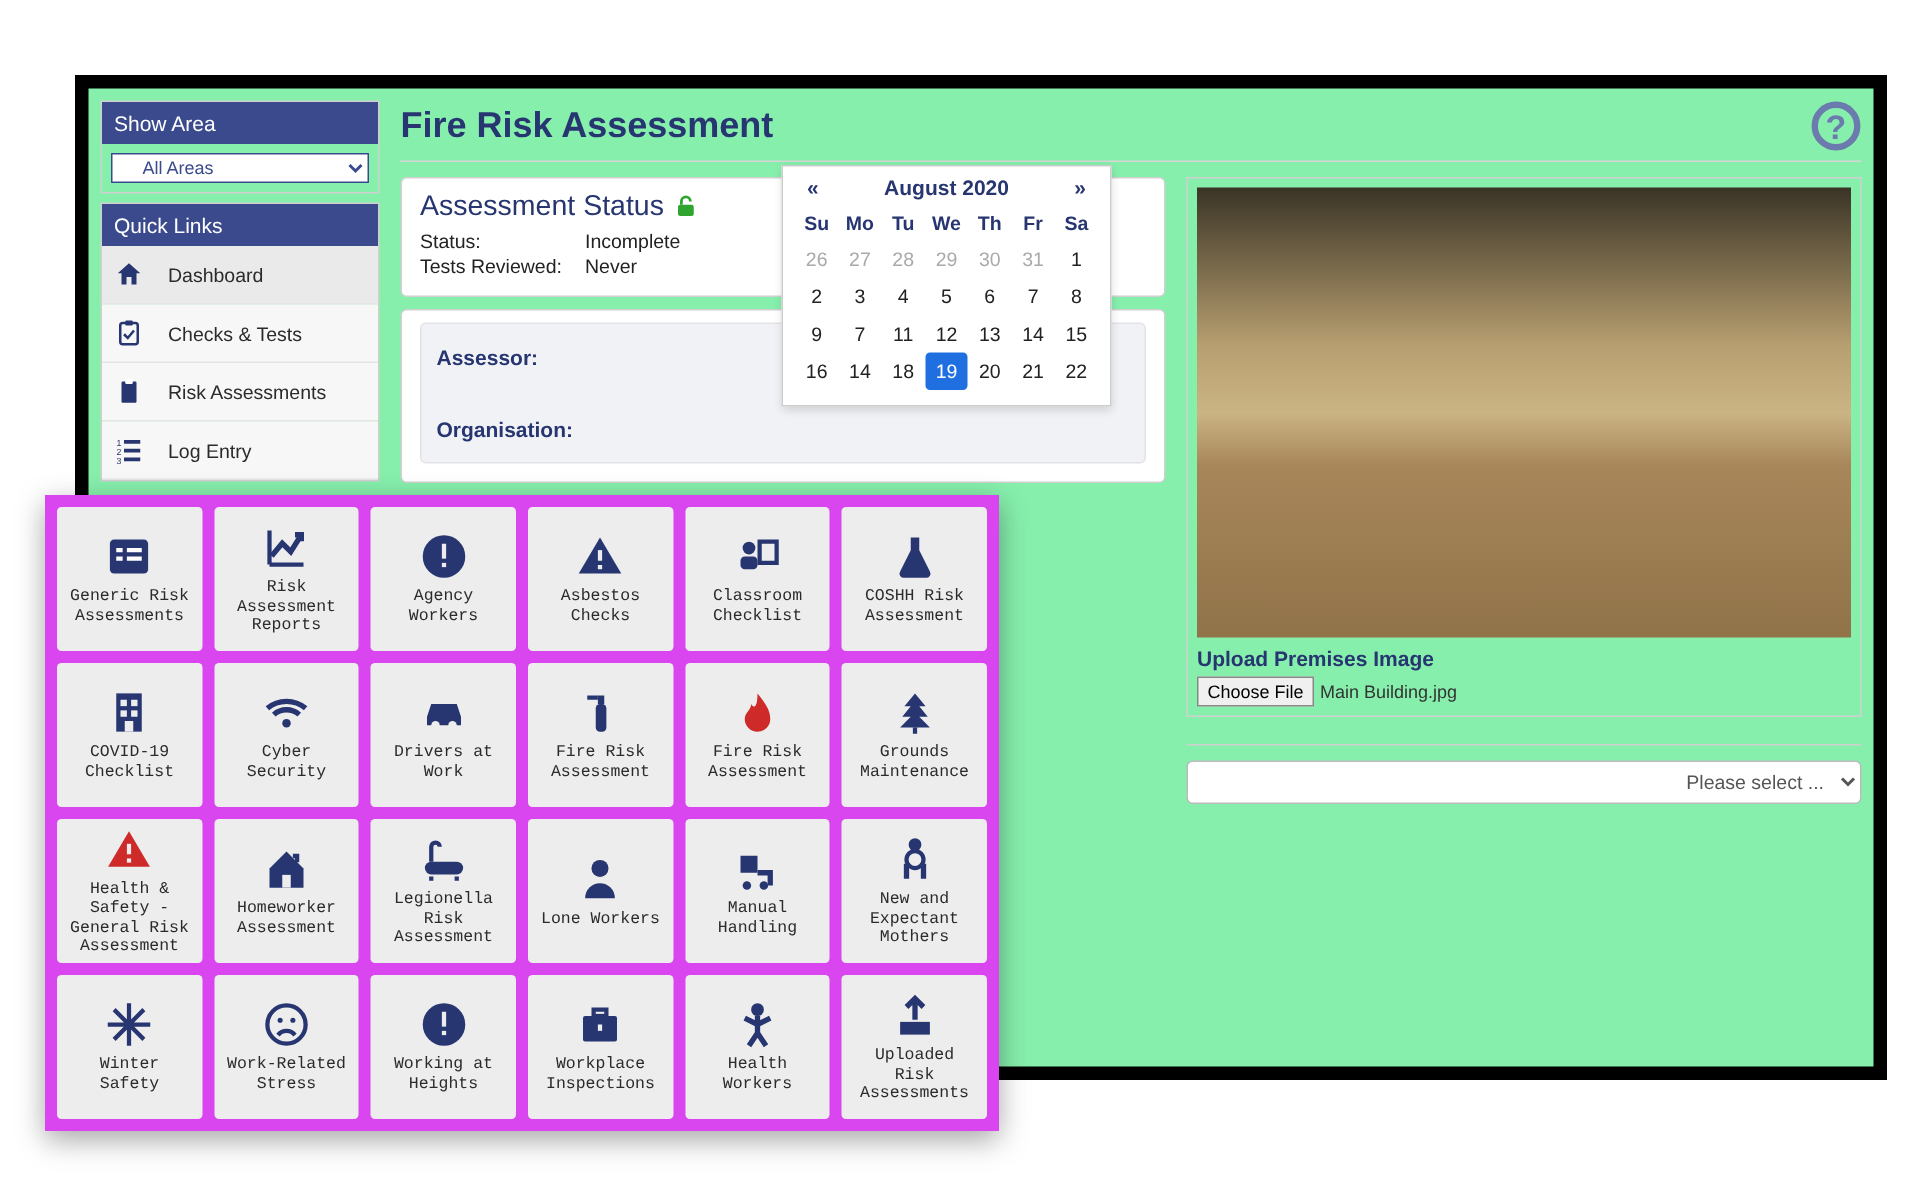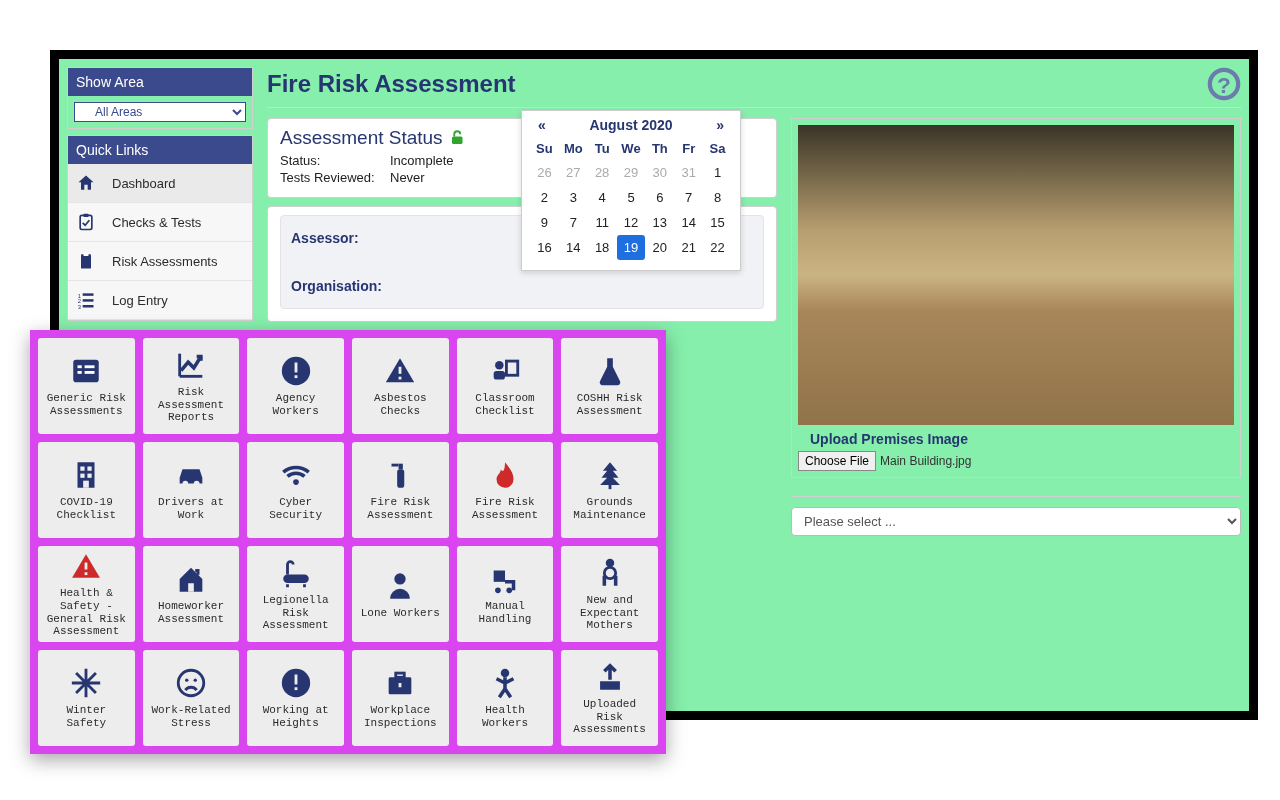--- a/index.html
+++ b/index.html
@@ -104,33 +104,34 @@
   .cal-day.sel { background: #1f6fe0; color: #fff; border-radius: 3px; }
 
   
   .premises-box { border:1px solid #d0d0d0; padding: 6px; }
   .premises-img {
     width: 100%; height: 300px;
     background:
       linear-gradient(180deg, #3a3426 0%, #b79e70 35%, #cbb484 50%, #a7865a 62%, #917349 100%);
     display:block;
   }
-  .upload-title { color: #273671; font-weight: 700; font-size: 14px; margin: 6px 12px 4px; }
+  .upload-title { color: #273671; font-weight: 700; font-size: 14px; margin: 6px 0 4px; }
   .file-row { display:flex; align-items:center; gap:4px; }
   .choose-btn { font-size: 12px; border:1px solid #888; background:#f0f0f0; padding:2px 6px; cursor:pointer; }
   .file-name { font-size: 12px; }
   .hr { border:0; border-top:1px solid #d0d0d0; margin:18px 0 10px; }
   .please-select {
     width: 100%;
     border:1px solid #bbb;
     border-radius: 4px;
     font-size: 13px;
     color:#555;
     padding:5px 8px;
     background:#fff;
+    text-align:right;
   }
 
   
   .tiles-window {
     position: absolute;
     left: 30px; top: 330px;
     width: 636px;
     background: #d946ef;
     padding: 8px;
     box-shadow: 0 6px 18px rgba(0,0,0,.35);
@@ -486,29 +487,29 @@
         <div class="tile-label">COSHH Risk Assessment</div>
       </div>
       <div class="tile">
         <svg viewBox="0 0 24 24" style="color:#273671;fill:#273671">
           <use href="#building-icon"></use>
         </svg>
         <div class="tile-label">COVID-19 Checklist</div>
       </div>
       <div class="tile">
         <svg viewBox="0 0 24 24" style="color:#273671;fill:#273671">
+          <use href="#wifi-icon"></use>
+        </svg>
+        <div class="tile-label">Cyber Security</div>
+      </div>
+      <div class="tile">
+        <svg viewBox="0 0 24 24" style="color:#273671;fill:#273671">
           <use href="#car-icon"></use>
         </svg>
         <div class="tile-label">Drivers at Work</div>
-      </div>
-      <div class="tile">
-        <svg viewBox="0 0 24 24" style="color:#273671;fill:#273671">
-          <use href="#wifi-icon"></use>
-        </svg>
-        <div class="tile-label">Cyber Security</div>
       </div>
       <div class="tile">
         <svg viewBox="0 0 24 24" style="color:#273671;fill:#273671">
           <use href="#extinguisher-icon"></use>
         </svg>
         <div class="tile-label">Fire Risk Assessment</div>
       </div>
       <div class="tile">
         <svg viewBox="0 0 24 24" style="color:#cf2a2a;fill:#cf2a2a">
           <use href="#flame-icon"></use>

